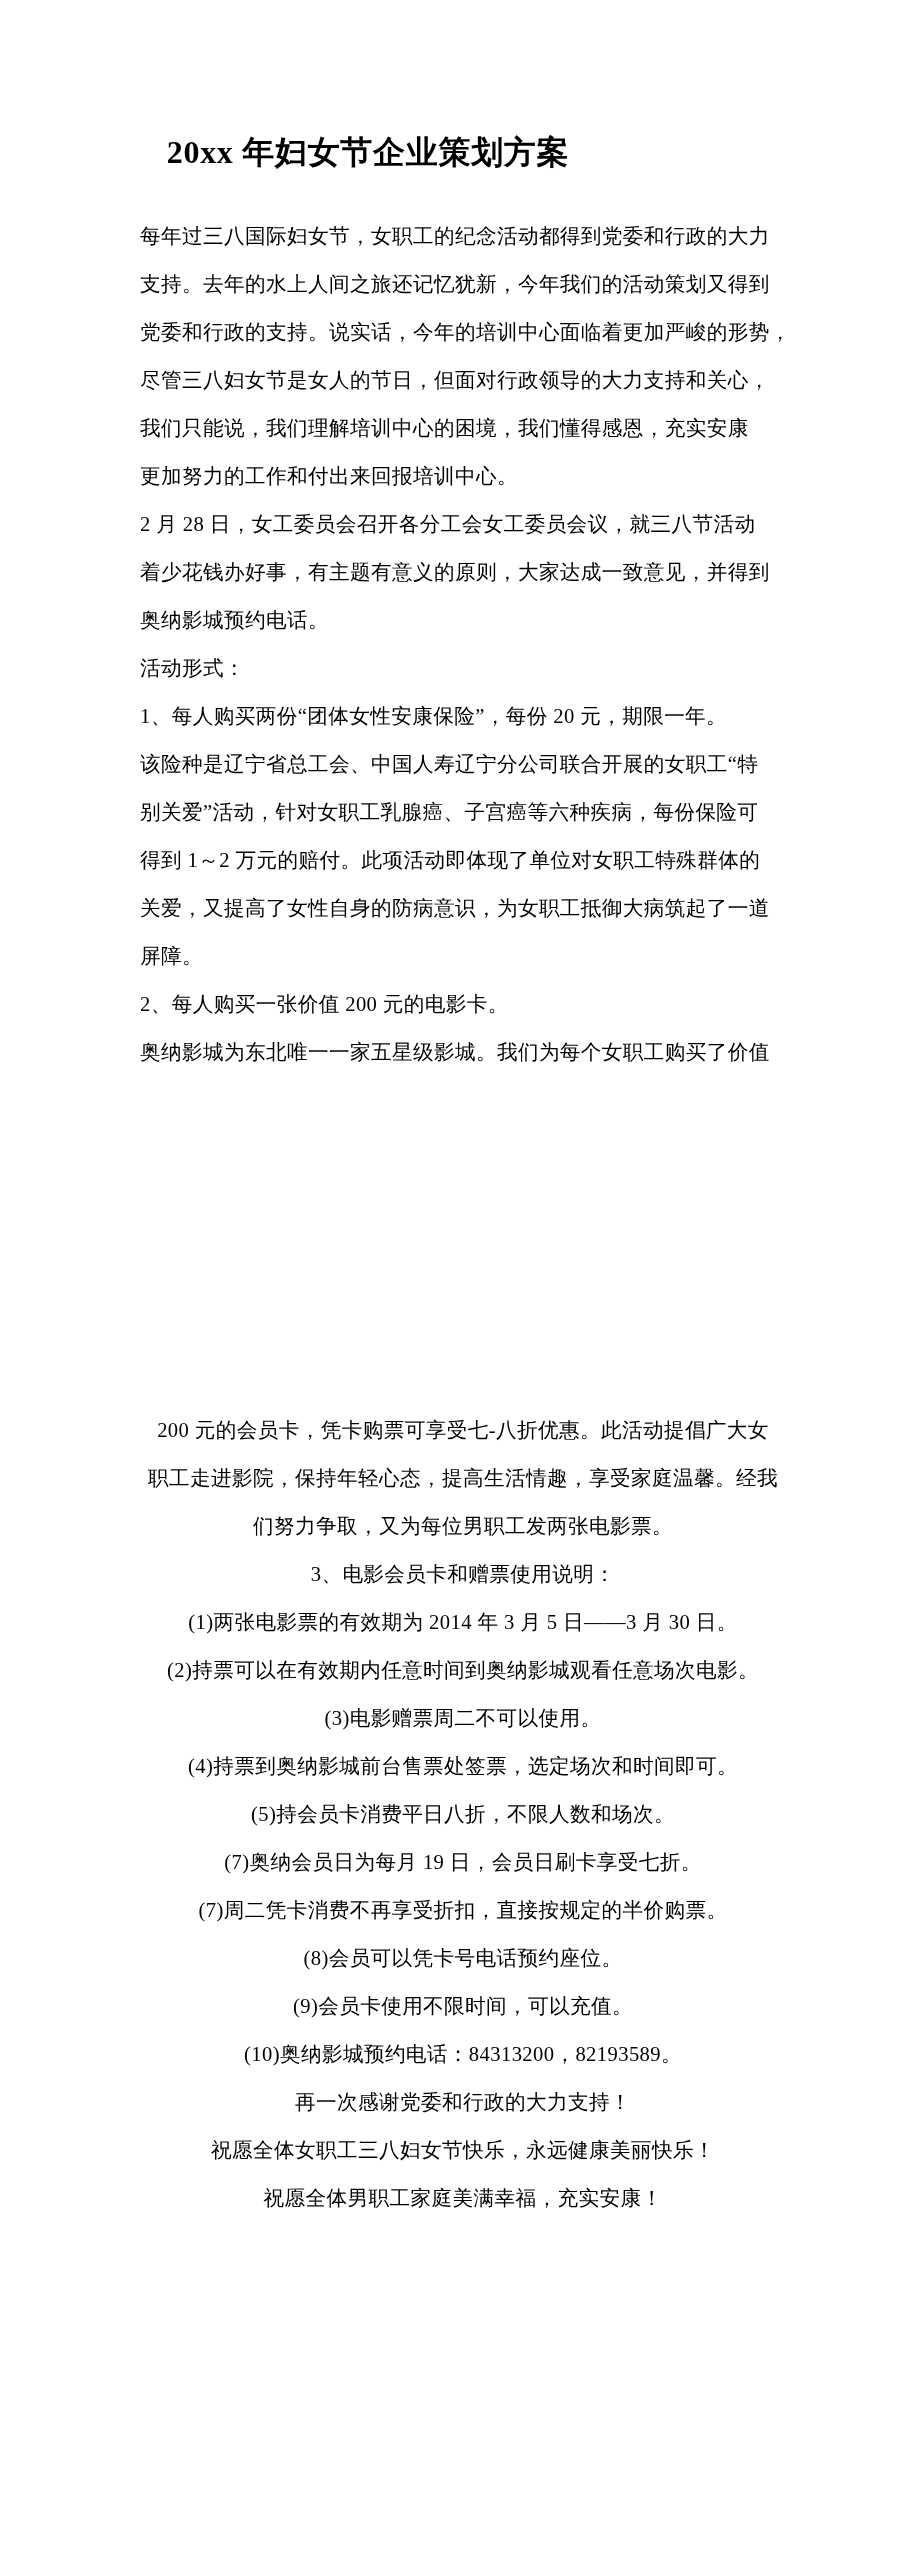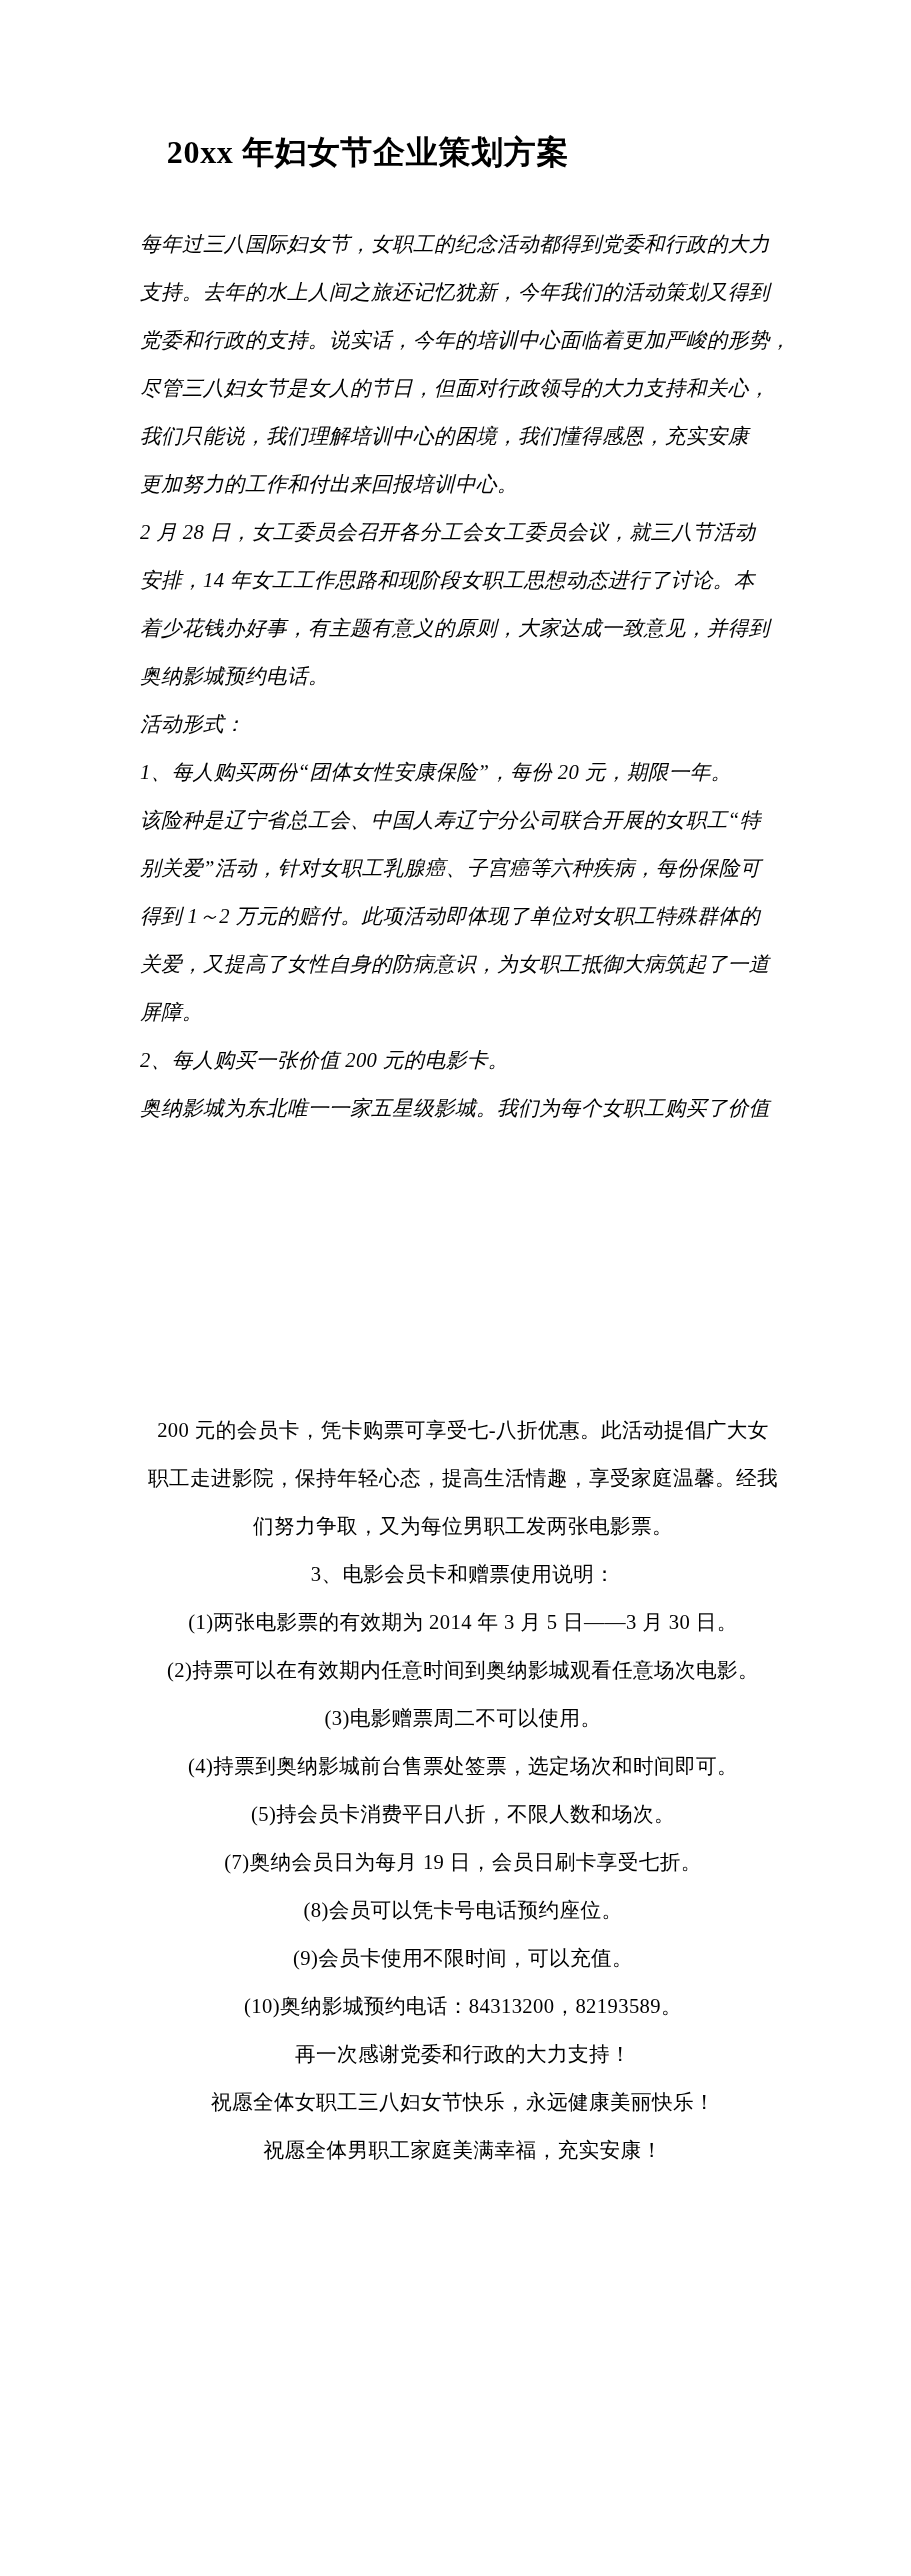--- a/index.html
+++ b/index.html
@@ -37,39 +37,38 @@
     left: 140px;
     width: 646px;
     font-size: 20.6px;
     line-height: 48px;
     letter-spacing: 0.4px;
   }
   .text-block .line {
     height: 48px;
     white-space: nowrap;
   }
-  #page1-body { top: 220px; font-style: italic; }
+  #page1-body { top: 212px; }
   #page2-body { top: 1406px; text-align: center; }
 </style>
 </head>
 <body>
 
 <div class="doc-page">
 
   <h1 class="doc-title">20xx 年妇女节企业策划方案</h1>
 
   <div class="text-block" id="page1-body">
     <div class="line">每年过三八国际妇女节，女职工的纪念活动都得到党委和行政的大力</div>
     <div class="line">支持。去年的水上人间之旅还记忆犹新，今年我们的活动策划又得到</div>
     <div class="line">党委和行政的支持。说实话，今年的培训中心面临着更加严峻的形势，</div>
     <div class="line">尽管三八妇女节是女人的节日，但面对行政领导的大力支持和关心，</div>
     <div class="line">我们只能说，我们理解培训中心的困境，我们懂得感恩，充实安康</div>
     <div class="line">更加努力的工作和付出来回报培训中心。</div>
     <div class="line">2 月 28 日，女工委员会召开各分工会女工委员会议，就三八节活动</div>
-    <div class="line">安排，14 年女工工作思路和现阶段女职工思想动态进行了讨论。本</div>
     <div class="line">着少花钱办好事，有主题有意义的原则，大家达成一致意见，并得到</div>
     <div class="line">奥纳影城预约电话。</div>
     <div class="line">活动形式：</div>
     <div class="line">1、每人购买两份“团体女性安康保险”，每份 20 元，期限一年。</div>
     <div class="line">该险种是辽宁省总工会、中国人寿辽宁分公司联合开展的女职工“特</div>
     <div class="line">别关爱”活动，针对女职工乳腺癌、子宫癌等六种疾病，每份保险可</div>
     <div class="line">得到 1～2 万元的赔付。此项活动即体现了单位对女职工特殊群体的</div>
     <div class="line">关爱，又提高了女性自身的防病意识，为女职工抵御大病筑起了一道</div>
     <div class="line">屏障。</div>
     <div class="line">2、每人购买一张价值 200 元的电影卡。</div>
@@ -80,20 +79,21 @@
     <div class="line">200 元的会员卡，凭卡购票可享受七-八折优惠。此活动提倡广大女</div>
     <div class="line">职工走进影院，保持年轻心态，提高生活情趣，享受家庭温馨。经我</div>
     <div class="line">们努力争取，又为每位男职工发两张电影票。</div>
     <div class="line">3、电影会员卡和赠票使用说明：</div>
     <div class="line">(1)两张电影票的有效期为 2014 年 3 月 5 日——3 月 30 日。</div>
     <div class="line">(2)持票可以在有效期内任意时间到奥纳影城观看任意场次电影。</div>
     <div class="line">(3)电影赠票周二不可以使用。</div>
     <div class="line">(4)持票到奥纳影城前台售票处签票，选定场次和时间即可。</div>
     <div class="line">(5)持会员卡消费平日八折，不限人数和场次。</div>
     <div class="line">(7)奥纳会员日为每月 19 日，会员日刷卡享受七折。</div>
+    <div class="line">(7)周二凭卡消费不再享受折扣，直接按规定的半价购票。</div>
     <div class="line">(8)会员可以凭卡号电话预约座位。</div>
     <div class="line">(9)会员卡使用不限时间，可以充值。</div>
     <div class="line">(10)奥纳影城预约电话：84313200，82193589。</div>
     <div class="line">再一次感谢党委和行政的大力支持！</div>
     <div class="line">祝愿全体女职工三八妇女节快乐，永远健康美丽快乐！</div>
     <div class="line">祝愿全体男职工家庭美满幸福，充实安康！</div>
   </div>
 
 </div>
 

